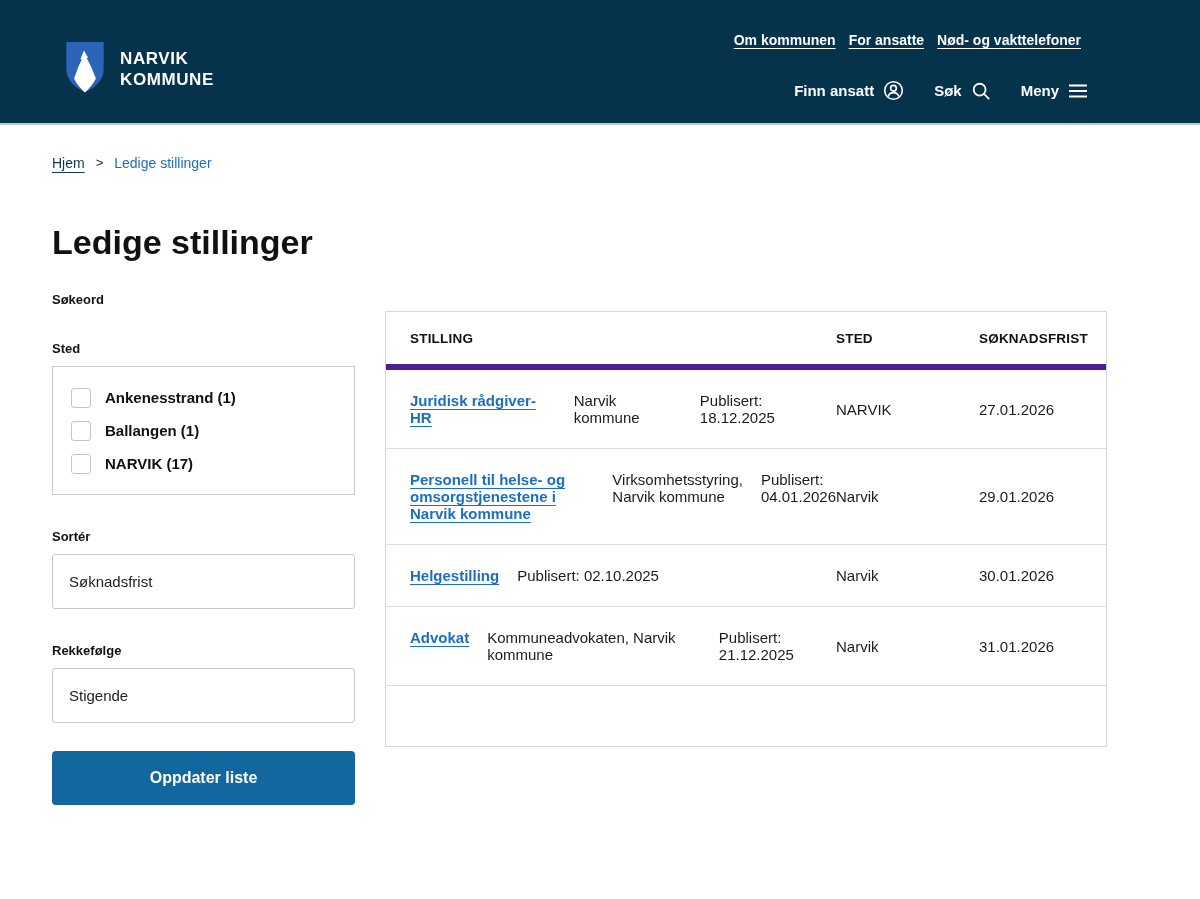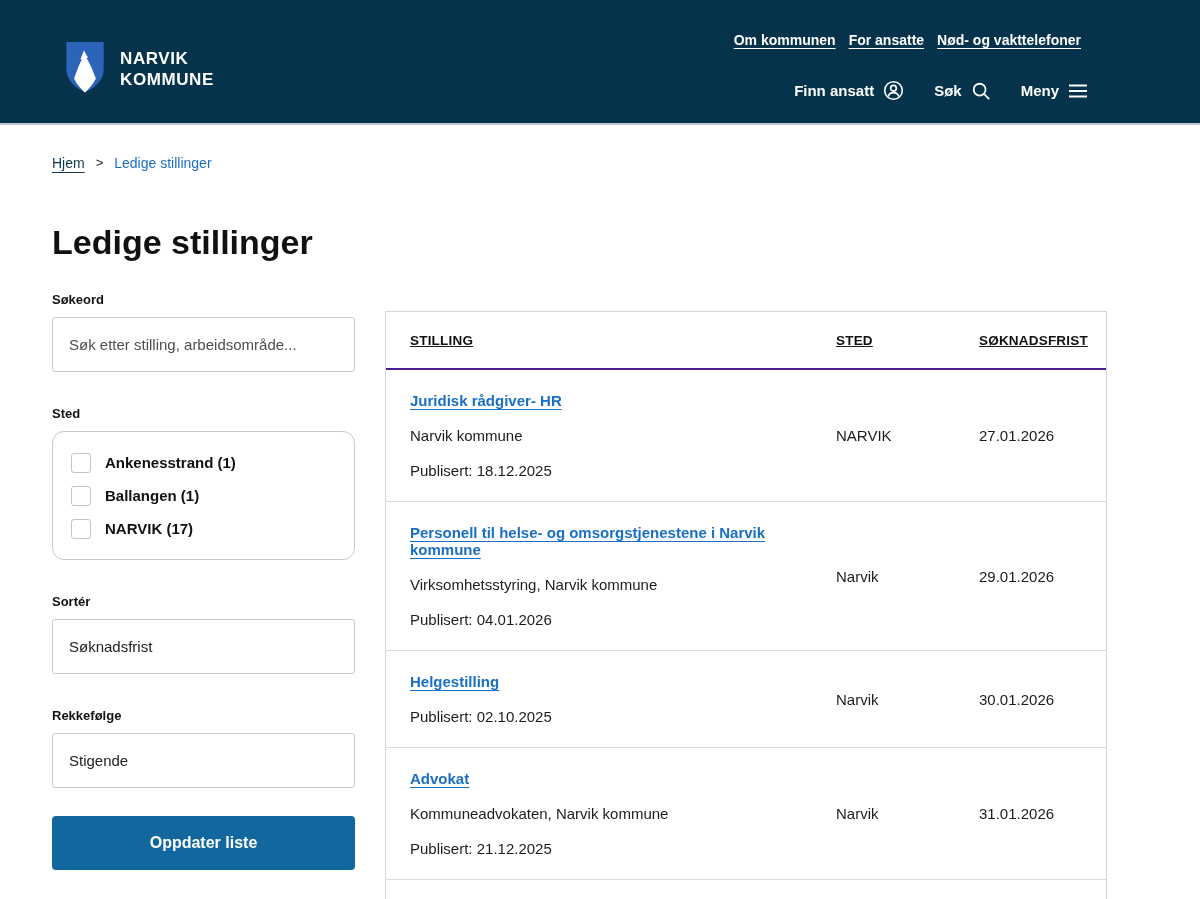--- a/index.html
+++ b/index.html
@@ -35,41 +35,41 @@
   .sidebar { width:303px; flex:none; }
   .table-wrap { width:722px; flex:none; margin-left:30px; margin-top:19px;
     border:1px solid #d6d6d6; background:#fff; padding-bottom:60px; }
 
   
   .filter-label { font-size:13px; font-weight:bold; color:#111; }
   .text-input { margin-top:10px; width:100%; height:55px; border:1px solid #c9c9c9;
     border-radius:3px; padding:0 16px; font-family:inherit; font-size:15px; color:#3f3f3f;
     background:#fff; }
   .text-input::placeholder { color:#4d4d4d; opacity:1; }
-  .group-box { margin-top:10px; border:1px solid #c9c9c9; border-radius:12px;
+  .group-box { margin-top:10px; border:1px solid #c9c9c9; border-radius:0;
     padding:14px 0; background:#fff; }
   .check-row { display:flex; align-items:center; gap:14px; height:33px; padding-left:18px;
     cursor:pointer; }
   .checkbox { width:20px; height:20px; flex:none; border:1px solid #c4c4c4; border-radius:3px;
     background:#fff; }
   .check-label { font-size:15px; font-weight:bold; color:#111; }
   .mt-group { margin-top:34px; }
   .select-box { margin-top:10px; width:100%; height:55px; border:1px solid #c9c9c9;
     border-radius:3px; display:flex; align-items:center; padding:0 16px; font-size:15px;
     color:#222; background:#fff; cursor:pointer; }
   .update-btn { margin-top:28px; width:100%; height:54px; background:#13679f; color:#fff;
     border:none; border-radius:4px; font-family:inherit; font-size:16px; font-weight:bold;
     cursor:pointer; }
 
   
   .job-grid { display:grid; grid-template-columns:426px 143px 1fr; align-items:center; }
-  .table-head { height:58px; border-bottom:2px solid #4c1d95; padding:0 24px;text-decoration:underline; }
+  .table-head { height:58px; border-bottom:6px solid #4c1d95; padding:0 24px; }
   .th { font-size:13.5px; font-weight:bold; color:#111; letter-spacing:0.2px; }
   .job-row { padding:22px 24px; border-bottom:1px solid #dcdcdc; }
-  .job-main { display:flex; flex-direction:column; gap:18px; }
+  .job-main { display:flex; gap:18px; }
   .job-title { font-size:15px; font-weight:bold; color:#1a6fc4; text-decoration:underline;
     text-underline-offset:3px; cursor:pointer; width:fit-content; }
   .job-org, .job-published, .job-sted, .job-frist { font-size:15px; color:#1c1c1c; }
 </style>
 </head>
 <body>
 
 <header class="site-header">
   <div class="logo">
     <span>
@@ -130,21 +130,20 @@
   <span class="crumb-sep">&gt;</span>
   <a class="crumb-current">Ledige stillinger</a>
 </nav>
 
 <h1 class="page-title">Ledige stillinger</h1>
 
 <div class="content">
 
   <aside class="sidebar">
     <div class="filter-label">Søkeord</div>
-    <input class="text-input" type="text" placeholder="Søk etter stilling, arbeidsområde..." style="">
 
     <div class="filter-label mt-group">Sted</div>
     <div class="group-box">
   <div class="check-row">
     <span class="checkbox"></span>
     <span class="check-label">Ankenesstrand (1)</span>
   </div>
 
   <div class="check-row">
     <span class="checkbox"></span>

